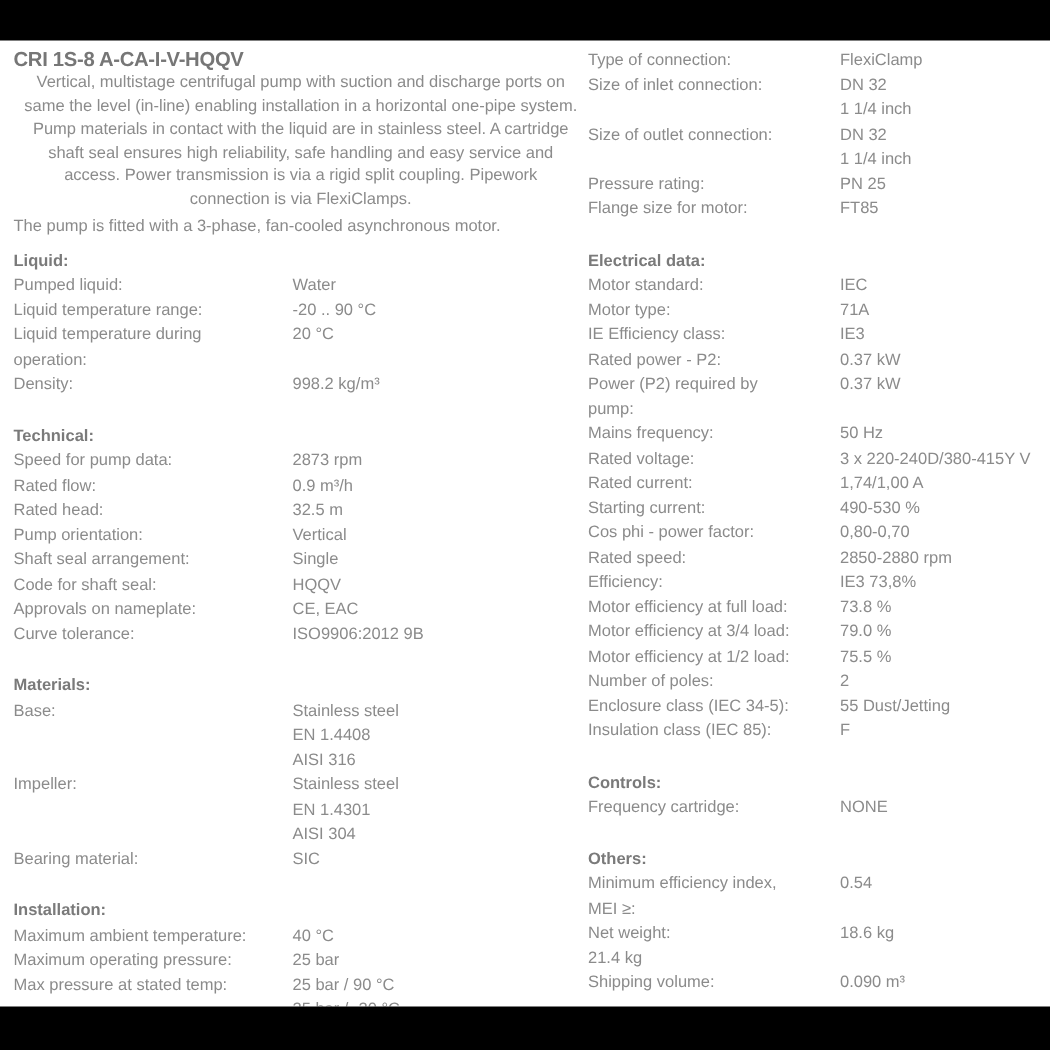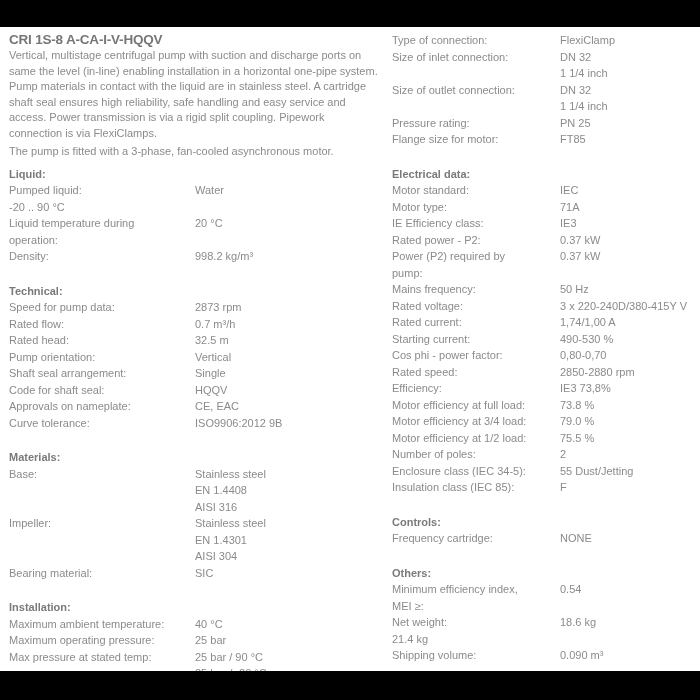--- a/index.html
+++ b/index.html
@@ -23,21 +23,21 @@
   .col-left  { width: 383px; flex-shrink: 0; }
   .col-right { flex: 1; min-width: 0; }
 
   .title {
     font-size: 13.5px;
     font-weight: bold;
     color: #767676;
     line-height: 16px;
     letter-spacing: -0.2px;
   }
-  .description .desc-line { line-height: 15.5px; }
+  .description .desc-line { line-height: 15.5px; text-align: center; }
   .motor-note { margin-top: 3px; line-height: 15.5px; }
 
   .section { margin-top: 18px; }
   #left-sections  > .section:first-child { margin-top: 6px; }
   #right-sections > .section:first-child { margin-top: 0; }
 
   .section-heading {
     font-weight: bold;
     color: #7a7a7a;
     line-height: 16.5px;
@@ -71,20 +71,21 @@
       <div id="left-sections">
           <div class="section">
             <div class="section-heading">Liquid:</div>
             <div class="row">
               <div class="row-label">Pumped liquid:</div>
               <div class="row-value">
                 <div class="value-line">Water</div>
               </div>
             </div>
             <div class="row">
+              <div class="row-label">Liquid temperature range:</div>
               <div class="row-value">
                 <div class="value-line">-20 .. 90 °C</div>
               </div>
             </div>
             <div class="row">
               <div class="row-label">Liquid temperature during operation:</div>
               <div class="row-value">
                 <div class="value-line">20 °C</div>
               </div>
             </div>
@@ -99,21 +100,21 @@
             <div class="section-heading">Technical:</div>
             <div class="row">
               <div class="row-label">Speed for pump data:</div>
               <div class="row-value">
                 <div class="value-line">2873 rpm</div>
               </div>
             </div>
             <div class="row">
               <div class="row-label">Rated flow:</div>
               <div class="row-value">
-                <div class="value-line">0.7 m³/h</div>
+                <div class="value-line">0.9 m³/h</div>
               </div>
             </div>
             <div class="row">
               <div class="row-label">Rated head:</div>
               <div class="row-value">
                 <div class="value-line">32.5 m</div>
               </div>
             </div>
             <div class="row">
               <div class="row-label">Pump orientation:</div>

